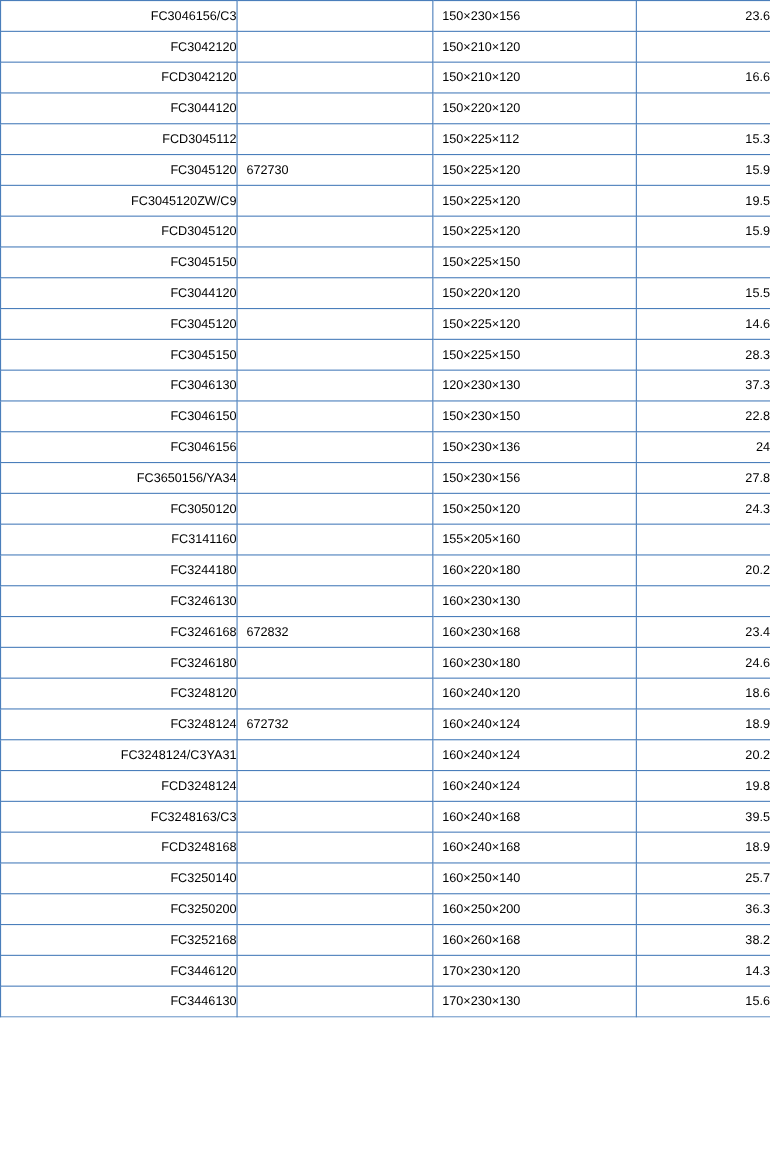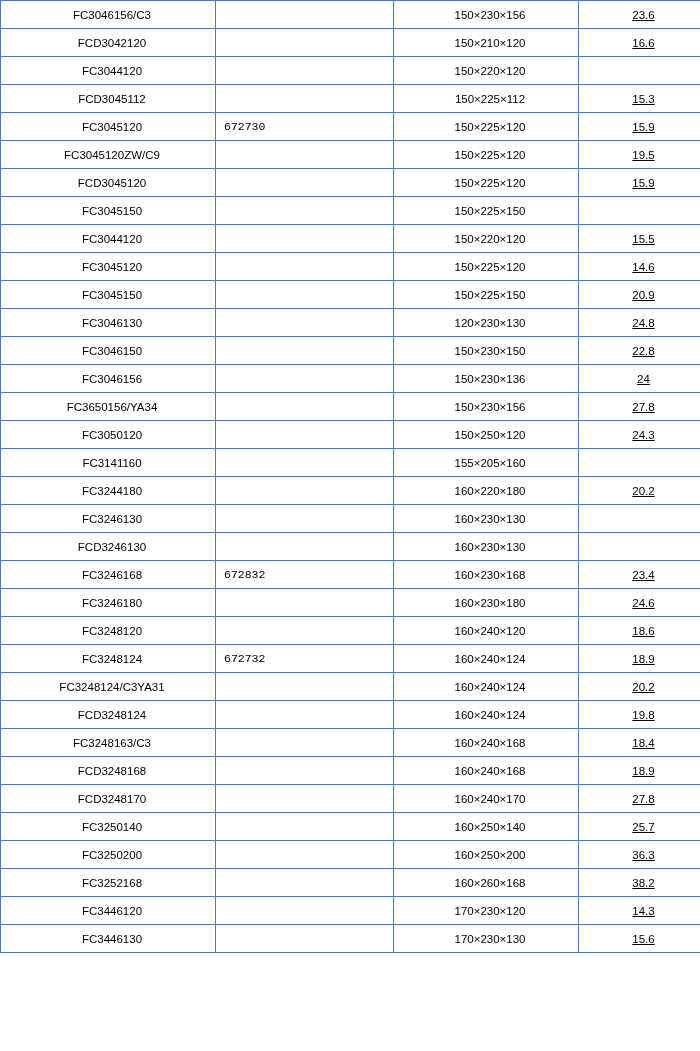--- a/index.html
+++ b/index.html
@@ -29,44 +29,50 @@
   table.spec-table col.c-mass   { width: 122px; }
 
   table.spec-table td {
     border: 1px solid #4a7ebb;
     height: 27px;
     padding: 0 0 0 8px;
     vertical-align: middle;
     white-space: nowrap;
     overflow: hidden;
   }
-  td.col-desig { text-align: center; padding-left: 9px; }
-  td.col-old   { text-align: left; padding-left: 9px; font-family: Liberation Mono, monospace; }
-  td.col-dim   { text-align: center; padding-left: 0; }
-  td.col-mass  { text-align: center; padding-left: 0; text-decoration: underline; }
+  td.col-desig { text-align: right; padding-left: 9px; }
+  td.col-old   { text-align: left; padding-left: 9px; }
+  td.col-dim   { text-align: left; padding-left: 0; }
+  td.col-mass  { text-align: right; padding-left: 0; }
 </style>
 </head>
 <body>
 
 <div class="sheet">
   <table class="spec-table">
     <colgroup>
       <col class="c-desig">
       <col class="c-old">
       <col class="c-dim">
       <col class="c-mass">
     </colgroup>
     <tbody>
         <tr>
           <td class="col-desig">FC3046156/C3</td>
           <td class="col-old"></td>
           <td class="col-dim">150×230×156</td>
           <td class="col-mass">23.6</td>
         </tr>
         <tr>
+          <td class="col-desig">FC3042120</td>
+          <td class="col-old"></td>
+          <td class="col-dim">150×210×120</td>
+          <td class="col-mass"></td>
+        </tr>
+        <tr>
           <td class="col-desig">FCD3042120</td>
           <td class="col-old"></td>
           <td class="col-dim">150×210×120</td>
           <td class="col-mass">16.6</td>
         </tr>
         <tr>
           <td class="col-desig">FC3044120</td>
           <td class="col-old"></td>
           <td class="col-dim">150×220×120</td>
           <td class="col-mass"></td>
@@ -110,27 +116,27 @@
         <tr>
           <td class="col-desig">FC3045120</td>
           <td class="col-old"></td>
           <td class="col-dim">150×225×120</td>
           <td class="col-mass">14.6</td>
         </tr>
         <tr>
           <td class="col-desig">FC3045150</td>
           <td class="col-old"></td>
           <td class="col-dim">150×225×150</td>
-          <td class="col-mass">20.9</td>
+          <td class="col-mass">28.3</td>
         </tr>
         <tr>
           <td class="col-desig">FC3046130</td>
           <td class="col-old"></td>
           <td class="col-dim">120×230×130</td>
-          <td class="col-mass">24.8</td>
+          <td class="col-mass">37.3</td>
         </tr>
         <tr>
           <td class="col-desig">FC3046150</td>
           <td class="col-old"></td>
           <td class="col-dim">150×230×150</td>
           <td class="col-mass">22.8</td>
         </tr>
         <tr>
           <td class="col-desig">FC3046156</td>
           <td class="col-old"></td>
@@ -156,26 +162,20 @@
           <td class="col-mass"></td>
         </tr>
         <tr>
           <td class="col-desig">FC3244180</td>
           <td class="col-old"></td>
           <td class="col-dim">160×220×180</td>
           <td class="col-mass">20.2</td>
         </tr>
         <tr>
           <td class="col-desig">FC3246130</td>
-          <td class="col-old"></td>
-          <td class="col-dim">160×230×130</td>
-          <td class="col-mass"></td>
-        </tr>
-        <tr>
-          <td class="col-desig">FCD3246130</td>
           <td class="col-old"></td>
           <td class="col-dim">160×230×130</td>
           <td class="col-mass"></td>
         </tr>
         <tr>
           <td class="col-desig">FC3246168</td>
           <td class="col-old">672832</td>
           <td class="col-dim">160×230×168</td>
           <td class="col-mass">23.4</td>
         </tr>
@@ -206,33 +206,27 @@
         <tr>
           <td class="col-desig">FCD3248124</td>
           <td class="col-old"></td>
           <td class="col-dim">160×240×124</td>
           <td class="col-mass">19.8</td>
         </tr>
         <tr>
           <td class="col-desig">FC3248163/C3</td>
           <td class="col-old"></td>
           <td class="col-dim">160×240×168</td>
-          <td class="col-mass">18.4</td>
+          <td class="col-mass">39.5</td>
         </tr>
         <tr>
           <td class="col-desig">FCD3248168</td>
           <td class="col-old"></td>
           <td class="col-dim">160×240×168</td>
           <td class="col-mass">18.9</td>
-        </tr>
-        <tr>
-          <td class="col-desig">FCD3248170</td>
-          <td class="col-old"></td>
-          <td class="col-dim">160×240×170</td>
-          <td class="col-mass">27.8</td>
         </tr>
         <tr>
           <td class="col-desig">FC3250140</td>
           <td class="col-old"></td>
           <td class="col-dim">160×250×140</td>
           <td class="col-mass">25.7</td>
         </tr>
         <tr>
           <td class="col-desig">FC3250200</td>
           <td class="col-old"></td>

